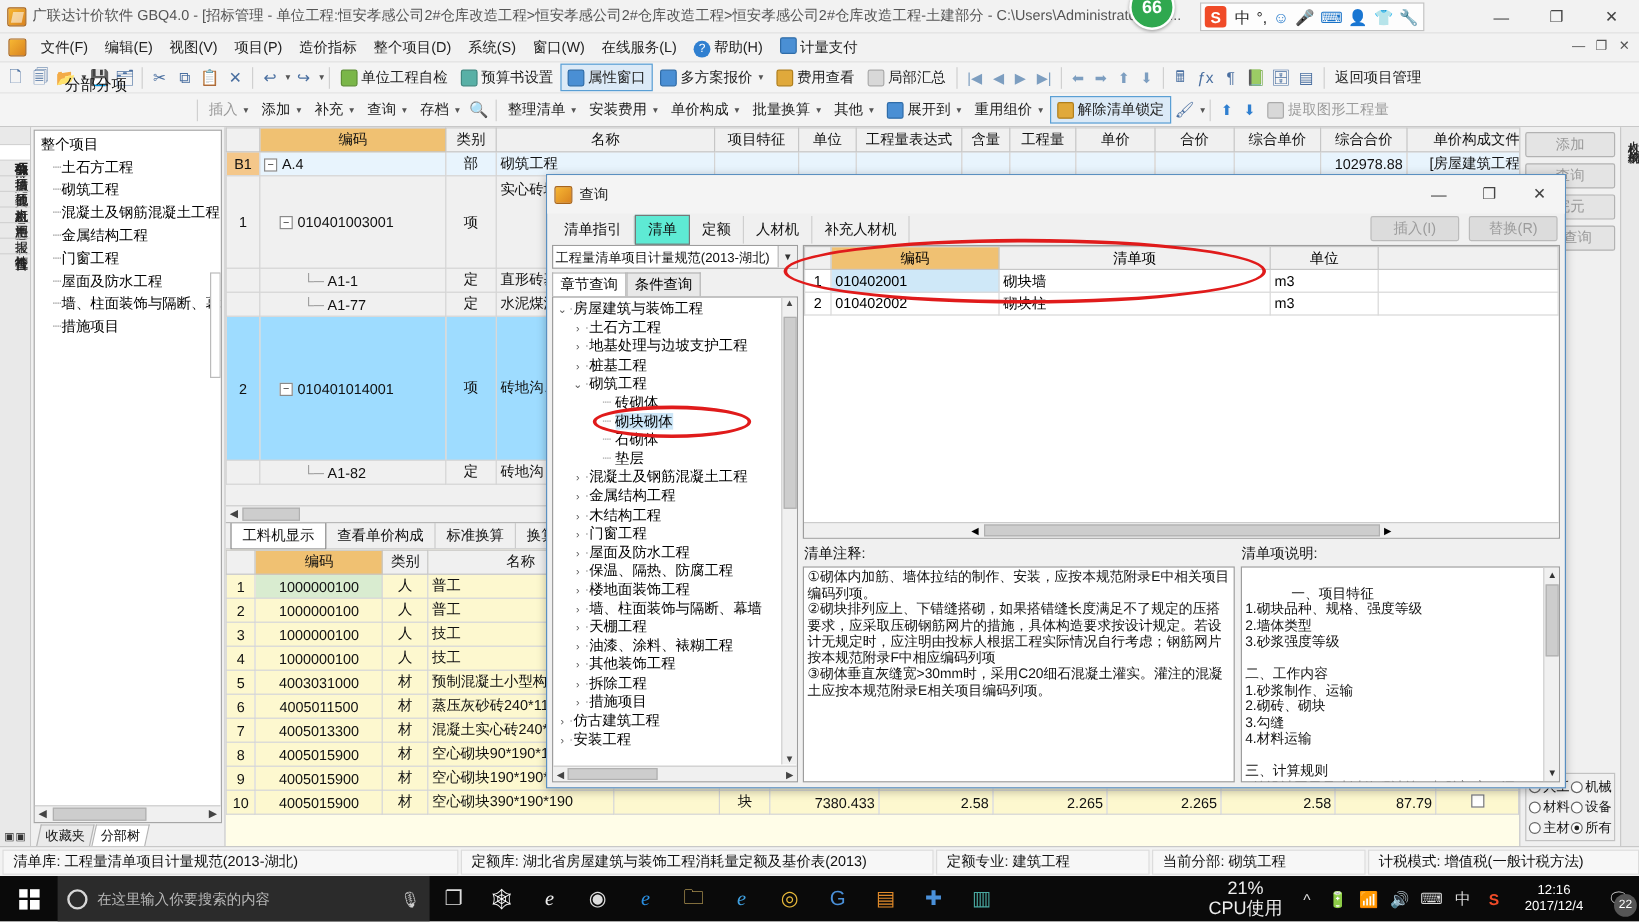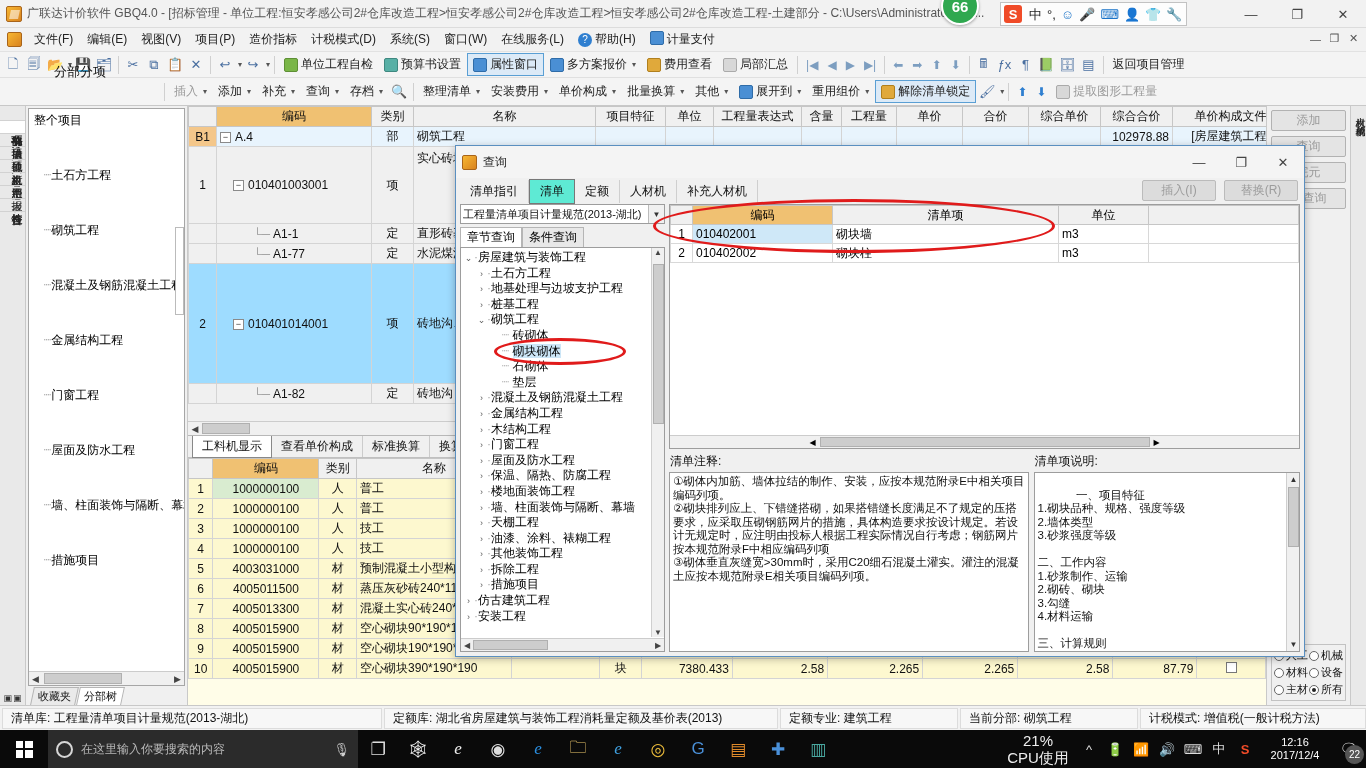--- a/index.html
+++ b/index.html
@@ -82,21 +82,21 @@
     line-height:1.05;}
   .vtab.active{background:#fff;font-weight:bold;}
   #vtab-scroll{margin-top:auto;display:flex;font-size:9px;color:#333;justify-content:center;gap:1px;padding:2px 0;}
 
   
   #treepanel{width:162px;background:#f0f0f0;border-right:1px solid #c9c9c9;
     display:flex;flex-direction:column;}
   #tree{flex:1;background:#fff;border:1px solid #a6a6a6;margin:2px;overflow:hidden;
     position:relative;font-size:12px;padding:2px 0 0 3px;}
   .tnode{padding:1px 2px;white-space:nowrap;overflow:hidden;}
-  .tnode.child{padding-left:12px;margin-top:36px;}
+  .tnode.child{padding-left:12px;}
   .tdash{color:#999;}
   #tree-hscroll{position:absolute;left:0;right:0;bottom:0;height:14px;background:#f0f0f0;
     border-top:1px solid #ccc;display:flex;align-items:center;}
   #tree-hscroll .ar{width:13px;text-align:center;font-size:9px;color:#444;}
   #tree-hscroll .thumb{height:11px;background:#cdcdcd;border:1px solid #b0b0b0;width:78px;margin-left:2px;}
   #tree-vscroll{position:absolute;right:0;top:118px;width:9px;height:88px;background:#fff;
     border:1px solid #bbb;}
   #treetabs{height:17px;display:flex;align-items:flex-end;font-size:11px;color:#111;padding-left:6px;}
   #treetabs .tt{padding:1px 5px;border:1px solid #b5b5b5;border-bottom:none;background:#eaeaea;
     transform:skewX(-12deg);margin-right:1px;}
@@ -277,21 +277,21 @@
   </div>
 </div>
 
 <div id="menubar">
   <div class="micon"></div>
   <div class="menu-item">文件(F)</div>
   <div class="menu-item">编辑(E)</div>
   <div class="menu-item">视图(V)</div>
   <div class="menu-item">项目(P)</div>
   <div class="menu-item">造价指标</div>
-  <div class="menu-item">计税模式(D)</div>
+  <div class="menu-item">整个项目(D)</div>
   <div class="menu-item">系统(S)</div>
   <div class="menu-item">窗口(W)</div>
   <div class="menu-item">在线服务(L)</div>
   <div class="menu-item"><span class="help-dot">?</span><span>帮助(H)</span></div>
   <div class="menu-item"><span class="sq blue" style="display:inline-block;vertical-align:-2px;margin-right:3px;"></span><span>计量支付</span></div>
   <div class="mm-restore">
     <span>—</span>
     <span>❐</span>
     <span>✕</span>
   </div>

